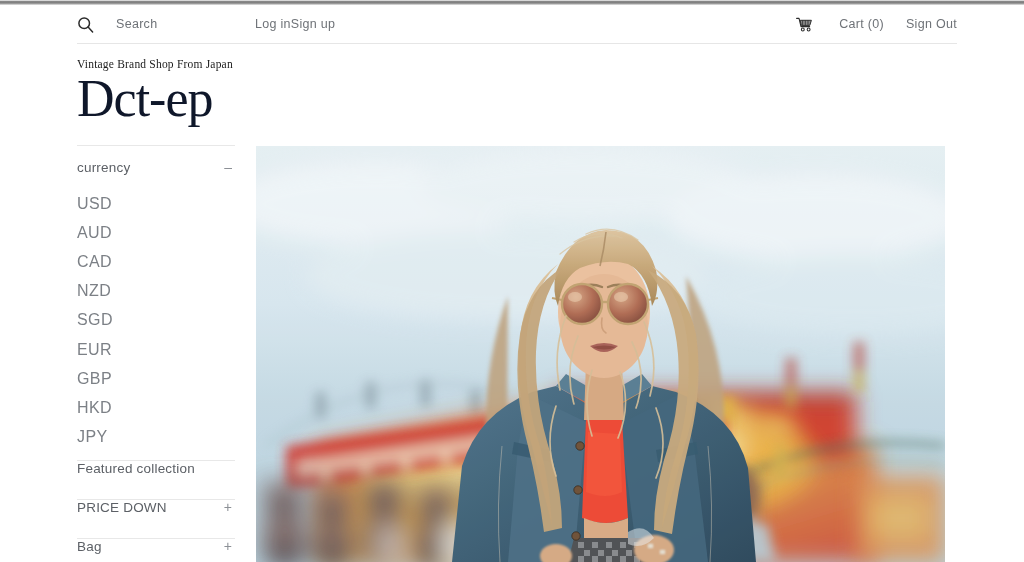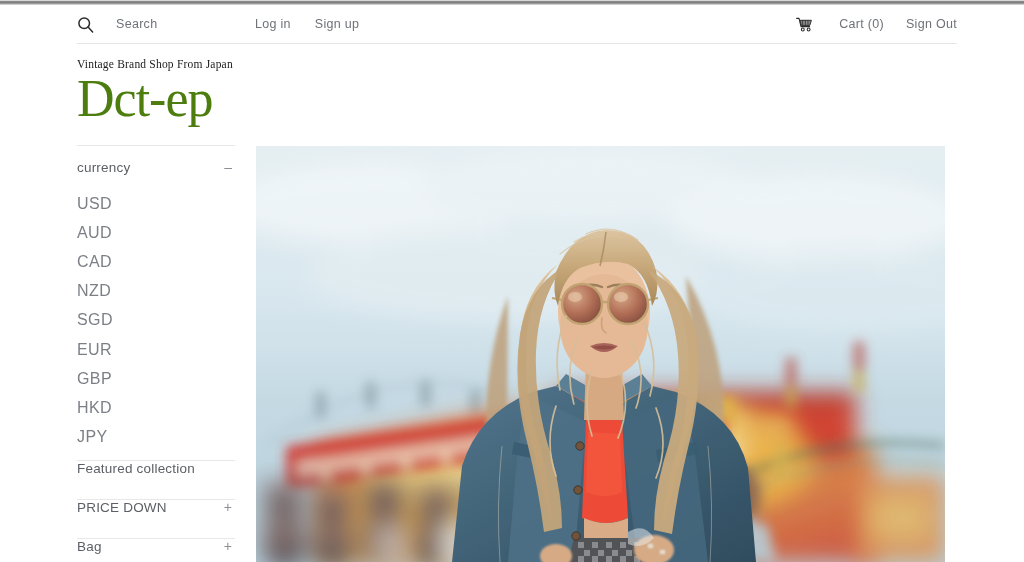--- a/index.html
+++ b/index.html
@@ -41,21 +41,21 @@
     display: inline-block; position: relative;
     margin-right: 22px;
   }
   .search-icon svg { display: block; }
   .search-label {
     font-size: 12.5px; color: #6e7277; letter-spacing: 0.3px;
     font-family: "Liberation Sans", sans-serif;
   }
   .util-auth {
     position: absolute; left: 255px; top: 0; height: 38px;
-    display: flex; align-items: center; gap: 24px;
+    display: flex; align-items: center; 
   }
   .util-auth a, .util-right a {
     font-size: 12.5px; color: #6e7277; text-decoration: none;
     letter-spacing: 0.3px; cursor: pointer;
   }
   .util-right {
     position: absolute; right: 67px; top: 0; height: 38px;
     display: flex; align-items: center; gap: 22px;
   }
   .cart-group { display: flex; align-items: flex-start; gap: 26px; cursor: pointer; }
@@ -73,21 +73,21 @@
   }
   .logo-tagline {
     font-family: "Liberation Serif", serif;
     font-size: 11.5px; color: #1b1b1b;
     letter-spacing: 0.2px;
     margin-bottom: 1px;
   }
   .logo-title {
     font-family: "Liberation Serif", serif;
     font-size: 52px; line-height: 56px;
-    color: #4d7c0f; font-weight: 400;
+    color: #0f172a; font-weight: 400;
     letter-spacing: -1px;
     text-decoration: none; display: block;
   }
 
   
   .sidebar {
     position: absolute; left: 77px; top: 145px;
     width: 158px;
   }
   .sb-divider { height: 1px; background: #e8e8e8; width: 158px; }

